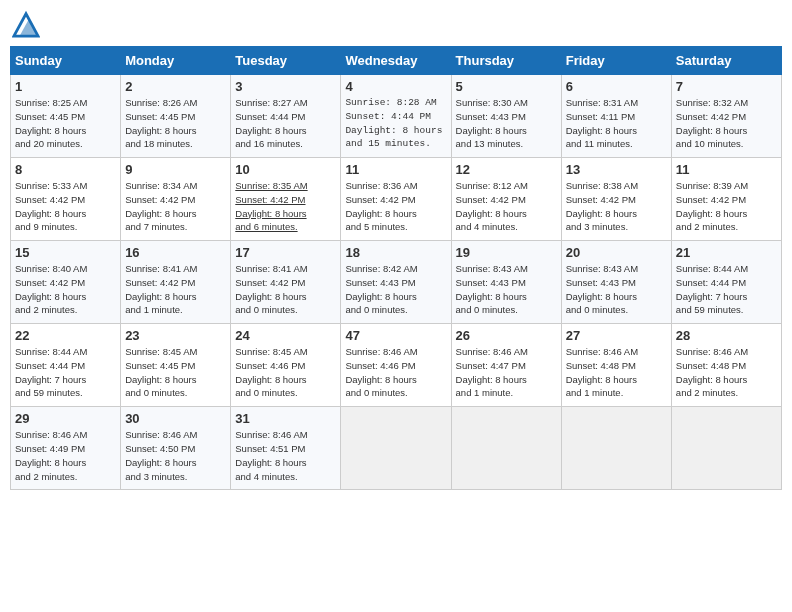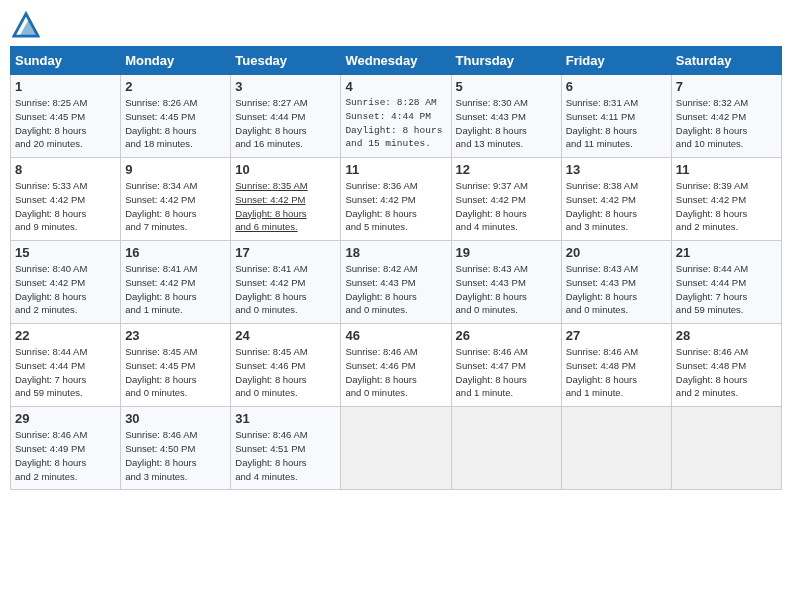--- a/index.html
+++ b/index.html
@@ -195,21 +195,21 @@
         </td>
         <td>
           <span class="day-num">11</span>
           <div class="day-info" style="white-space: pre-line;">Sunrise: 8:36 AM
 Sunset: 4:42 PM
 Daylight: 8 hours
 and 5 minutes.</div>
         </td>
         <td>
           <span class="day-num">12</span>
-          <div class="day-info" style="white-space: pre-line;">Sunrise: 9:37 AM
+          <div class="day-info" style="white-space: pre-line;">Sunrise: 8:12 AM
 Sunset: 4:42 PM
 Daylight: 8 hours
 and 4 minutes.</div>
         </td>
         <td>
           <span class="day-num">13</span>
           <div class="day-info" style="white-space: pre-line;">Sunrise: 8:38 AM
 Sunset: 4:42 PM
 Daylight: 8 hours
 and 3 minutes.</div>
@@ -289,21 +289,21 @@
 and 0 minutes.</div>
         </td>
         <td>
           <span class="day-num">24</span>
           <div class="day-info" style="white-space: pre-line;">Sunrise: 8:45 AM
 Sunset: 4:46 PM
 Daylight: 8 hours
 and 0 minutes.</div>
         </td>
         <td>
-          <span class="day-num">46</span>
+          <span class="day-num">47</span>
           <div class="day-info" style="white-space: pre-line;">Sunrise: 8:46 AM
 Sunset: 4:46 PM
 Daylight: 8 hours
 and 0 minutes.</div>
         </td>
         <td>
           <span class="day-num">26</span>
           <div class="day-info" style="white-space: pre-line;">Sunrise: 8:46 AM
 Sunset: 4:47 PM
 Daylight: 8 hours

